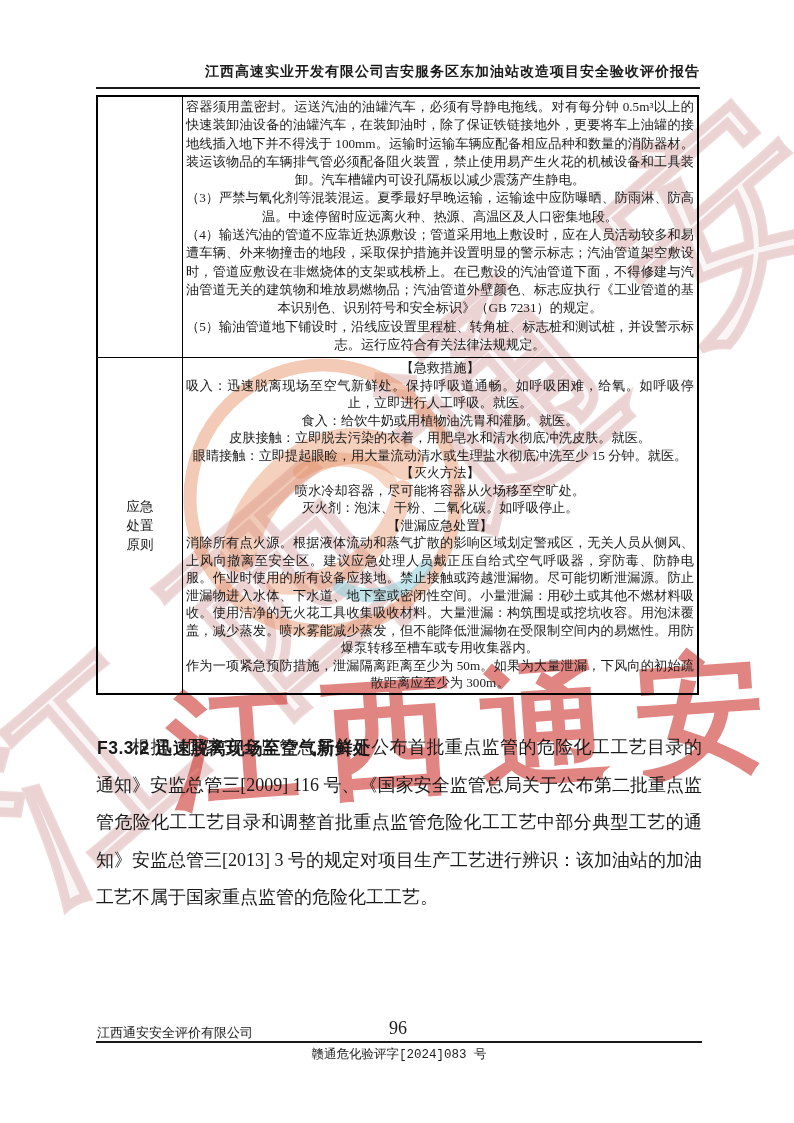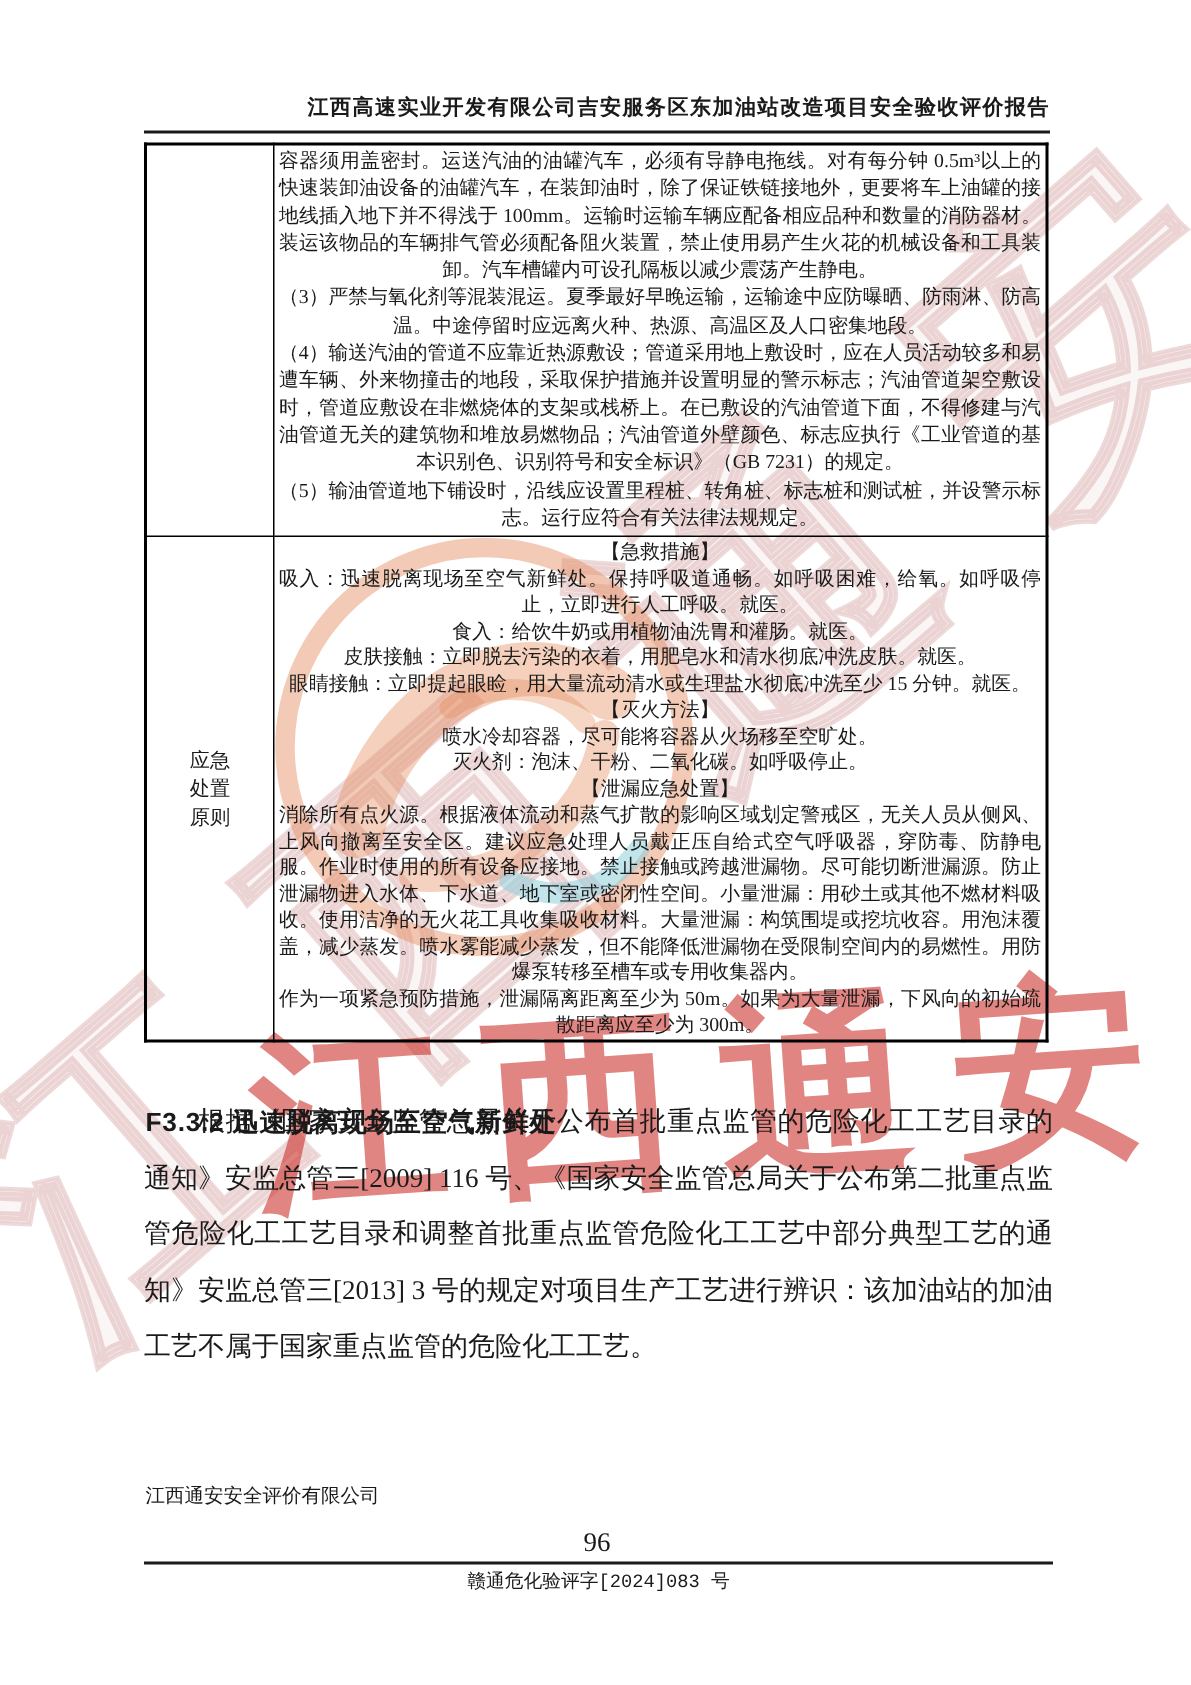--- a/index.html
+++ b/index.html
@@ -48,21 +48,21 @@
     font-family:"Liberation Sans","DejaVu Sans",sans-serif;
     font-size:17.5px;font-weight:bold;letter-spacing:0.5px;
   }
   .section-body{
     position:absolute;top:729px;left:96px;width:606px;
     font-size:18px;line-height:37.5px;
     text-align:justify;text-align-last:left;text-justify:inter-ideograph;text-indent:2em;
   }
   .page-number{position:absolute;top:1018px;left:96px;width:604px;text-align:center;font-size:18px;}
   .footer-rule{position:absolute;top:1041px;left:96px;width:606px;height:1.5px;background:#1a1a1a;}
-  .footer-left{position:absolute;top:988px;left:97px;font-size:13px;}
+  .footer-left{position:absolute;top:1024px;left:97px;font-size:13px;}
   .footer-right{position:absolute;top:1046px;left:96px;width:606px;text-align:center;font-size:13px;
     font-family:"Liberation Mono","DejaVu Sans Mono",monospace;font-size:12.5px;}
 </style>
 </head>
 <body>
 
 <div class="wm-layer">
   <div class="wm-band">江西通安</div>
   <svg class="wm-stamp" width="292" height="296" viewBox="0 0 292 296">
     <circle cx="143" cy="146" r="133" fill="none" stroke="#e48a5a" stroke-width="13" opacity="0.45"></circle>

